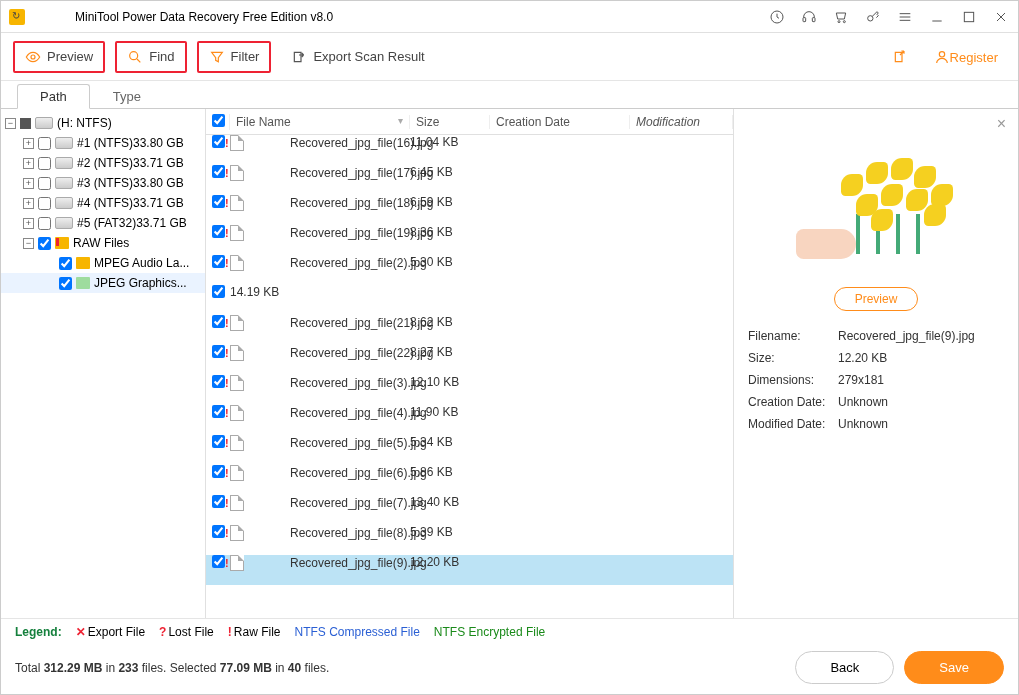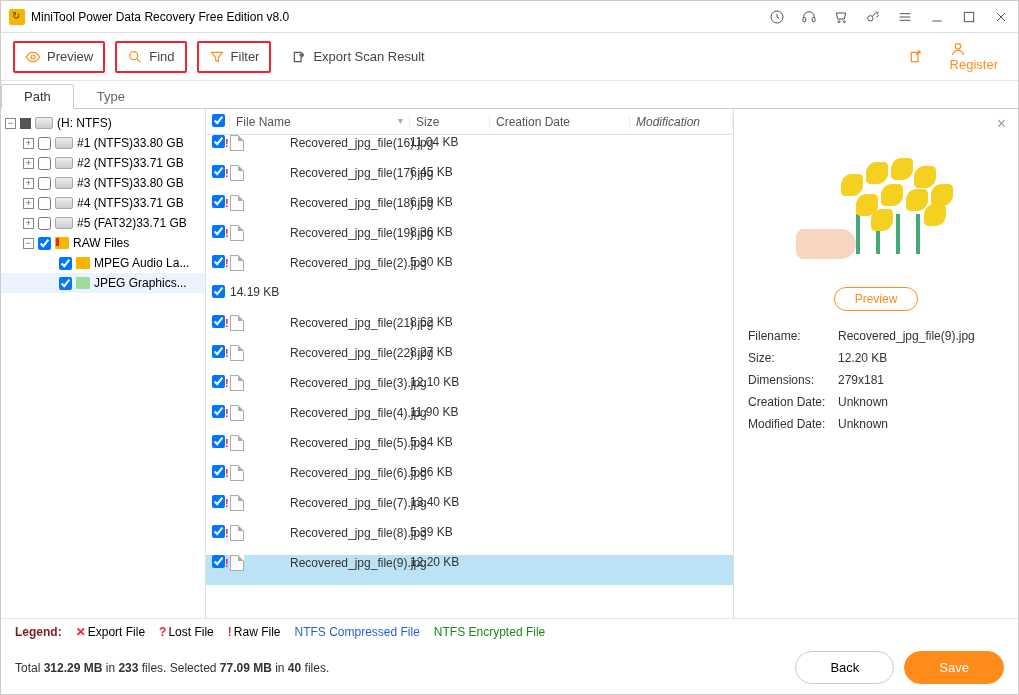--- a/index.html
+++ b/index.html
@@ -2,37 +2,37 @@
 <html><head>
 <meta charset="utf-8">
 <style>
 * { box-sizing: border-box; margin: 0; padding: 0; font-family: "Segoe UI", Arial, sans-serif; }
 body { background: #fff; width: 1019px; height: 695px; border: 1px solid #ccc; display: flex; flex-direction: column; overflow: hidden; }
 
 
 .titlebar { height: 32px; display: flex; align-items: center; padding: 0 8px; border-bottom: 1px solid #e0e0e0; font-size: 12px; }
 .titlebar .logo { width: 16px; height: 16px; background: #f7b500; margin-right: 6px; border-radius: 2px; position: relative; }
 .titlebar .logo::after { content: "↻"; font-size: 10px; position: absolute; top: 1px; left: 3px; color: #444; }
-.titlebar .title { flex: 1; }
+.titlebar .title { flex: 1; margin-left: 44px; }
 .titlebar .sysicons { display: flex; gap: 14px; align-items: center; }
 .titlebar .sysicons span { cursor: pointer; color: #555; font-size: 14px; display: inline-flex; align-items: center; justify-content: center; width: 18px; height: 18px; }
 .titlebar .sysicons svg { width: 16px; height: 16px; stroke: #555; fill: none; stroke-width: 1.5; }
 
 
 .toolbar { height: 48px; display: flex; align-items: center; padding: 0 12px; gap: 10px; border-bottom: 1px solid #e5e5e5; }
 .toolbtn { display: flex; align-items: center; gap: 6px; padding: 6px 10px; font-size: 13px; color: #444; cursor: pointer; border-radius: 2px; }
 .toolbtn.highlight { border: 2px solid #e23; }
 .toolbtn svg { width: 16px; height: 16px; stroke: #ff8c1a; fill: none; stroke-width: 1.8; }
 .toolbar .spacer { flex: 1; }
-.toolbar .rightbtn { display: flex; align-items: flex-start; gap: 0; color: #ff8c1a; font-size: 13px; cursor: pointer; padding: 4px 8px; flex-direction: column; }
+.toolbar .rightbtn { display: flex; align-items: flex-end; gap: 0; color: #ff8c1a; font-size: 13px; cursor: pointer; padding: 4px 8px; }
 .toolbar .rightbtn svg { width: 16px; height: 16px; stroke: #ff8c1a; fill: none; stroke-width: 1.8; }
 .toolbtn.plain svg { stroke: #555; }
 
 
-.tabs { display: flex; align-items: flex-end; padding: 0 0; border-bottom: 1px solid #ccc; height: 28px; }
+.tabs { display: flex; align-items: flex-end; padding: 0 16px; border-bottom: 1px solid #ccc; height: 28px; }
 .tab { padding: 4px 22px; font-size: 13px; color: #666; cursor: pointer; border: 1px solid transparent; position: relative; top: 1px; }
 .tab.active { border: 1px solid #ccc; border-bottom: 1px solid #fff; background: #fff; border-radius: 3px 3px 0 0; color: #333; }
 
 
 .main { flex: 1; display: flex; min-height: 0; }
 .tree { width: 205px; border-right: 1px solid #e0e0e0; font-size: 12px; padding: 4px 0; overflow: auto; }
 .tree-item { display: flex; align-items: center; padding: 3px 4px; white-space: nowrap; gap: 4px; }
 .tree-item .exp { width: 11px; height: 11px; border: 1px solid #888; font-size: 9px; line-height: 9px; text-align: center; color: #555; cursor: pointer; flex-shrink: 0; }
 .tree-item input[type=checkbox] { width: 13px; height: 13px; flex-shrink: 0; }
 .tree-item .drv { width: 18px; height: 12px; background: linear-gradient(#eee,#ccc); border: 1px solid #aaa; border-radius: 2px; flex-shrink: 0; }
@@ -72,21 +72,21 @@
 .preview .img { width: 180px; height: 130px; margin: 30px auto 8px; background: #fff; display: flex; align-items: center; justify-content: center; }
 .preview .flower { position: relative; width: 160px; height: 120px; }
 .preview .stem { position: absolute; width: 4px; height: 40px; background: #4a7; bottom: 20px; }
 .preview .pet { position: absolute; width: 22px; height: 22px; background: #f5d020; border-radius: 50% 20% 50% 20%; }
 .preview .hand { position: absolute; width: 60px; height: 30px; background: #f8d5c0; border-radius: 10px 20px 20px 10px; bottom: 15px; left: 0; }
 .preview .prevbtn { display: block; margin: 6px auto 18px; padding: 4px 20px; border: 1px solid #ff8c1a; color: #ff8c1a; border-radius: 14px; background: #fff; cursor: pointer; font-size: 12px; }
 .preview .meta { display: grid; grid-template-columns: 90px 1fr; row-gap: 8px; color: #333; }
 
 
 .legend { padding: 6px 14px 2px; font-size: 12px; display: flex; gap: 14px; align-items: center; border-top: 1px solid #e5e5e5; }
-.legend b { color: #7f1d1d; }
+.legend b { color: #15803d; }
 .legend .x { color: #e23; font-weight: bold; margin-right: 2px; }
 .legend .q { color: #e23; font-weight: bold; margin-right: 2px; }
 .legend .ex { color: #e23; font-weight: bold; margin-right: 2px; }
 .legend .ntfs { color: #2a5fd4; }
 .legend .enc { color: #1a8a1a; }
 
 .footer { padding: 10px 14px; display: flex; align-items: center; font-size: 12px; color: #333; }
 .footer .stats b { font-weight: 700; }
 .footer .spacer { flex: 1; }
 .footer button { padding: 8px 34px; border-radius: 18px; border: 1px solid #ccc; background: #fff; margin-left: 10px; cursor: pointer; font-size: 13px; }

